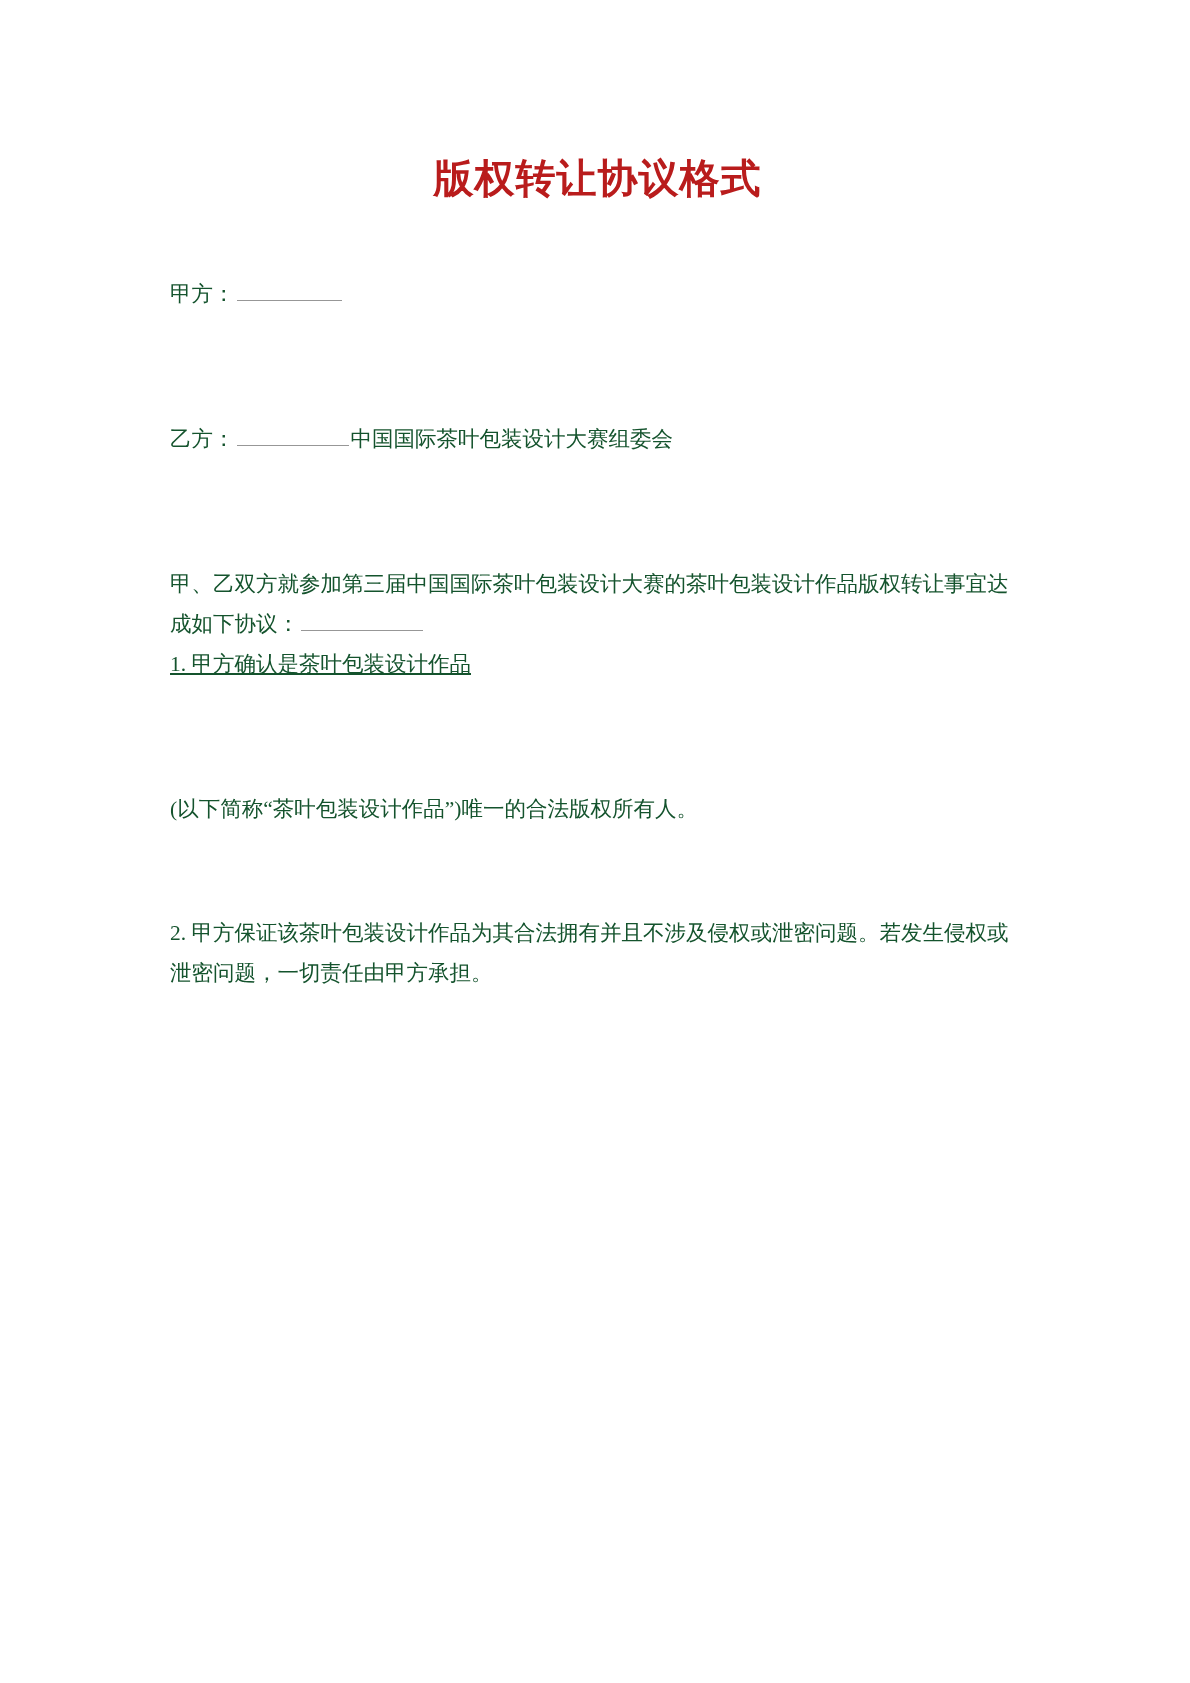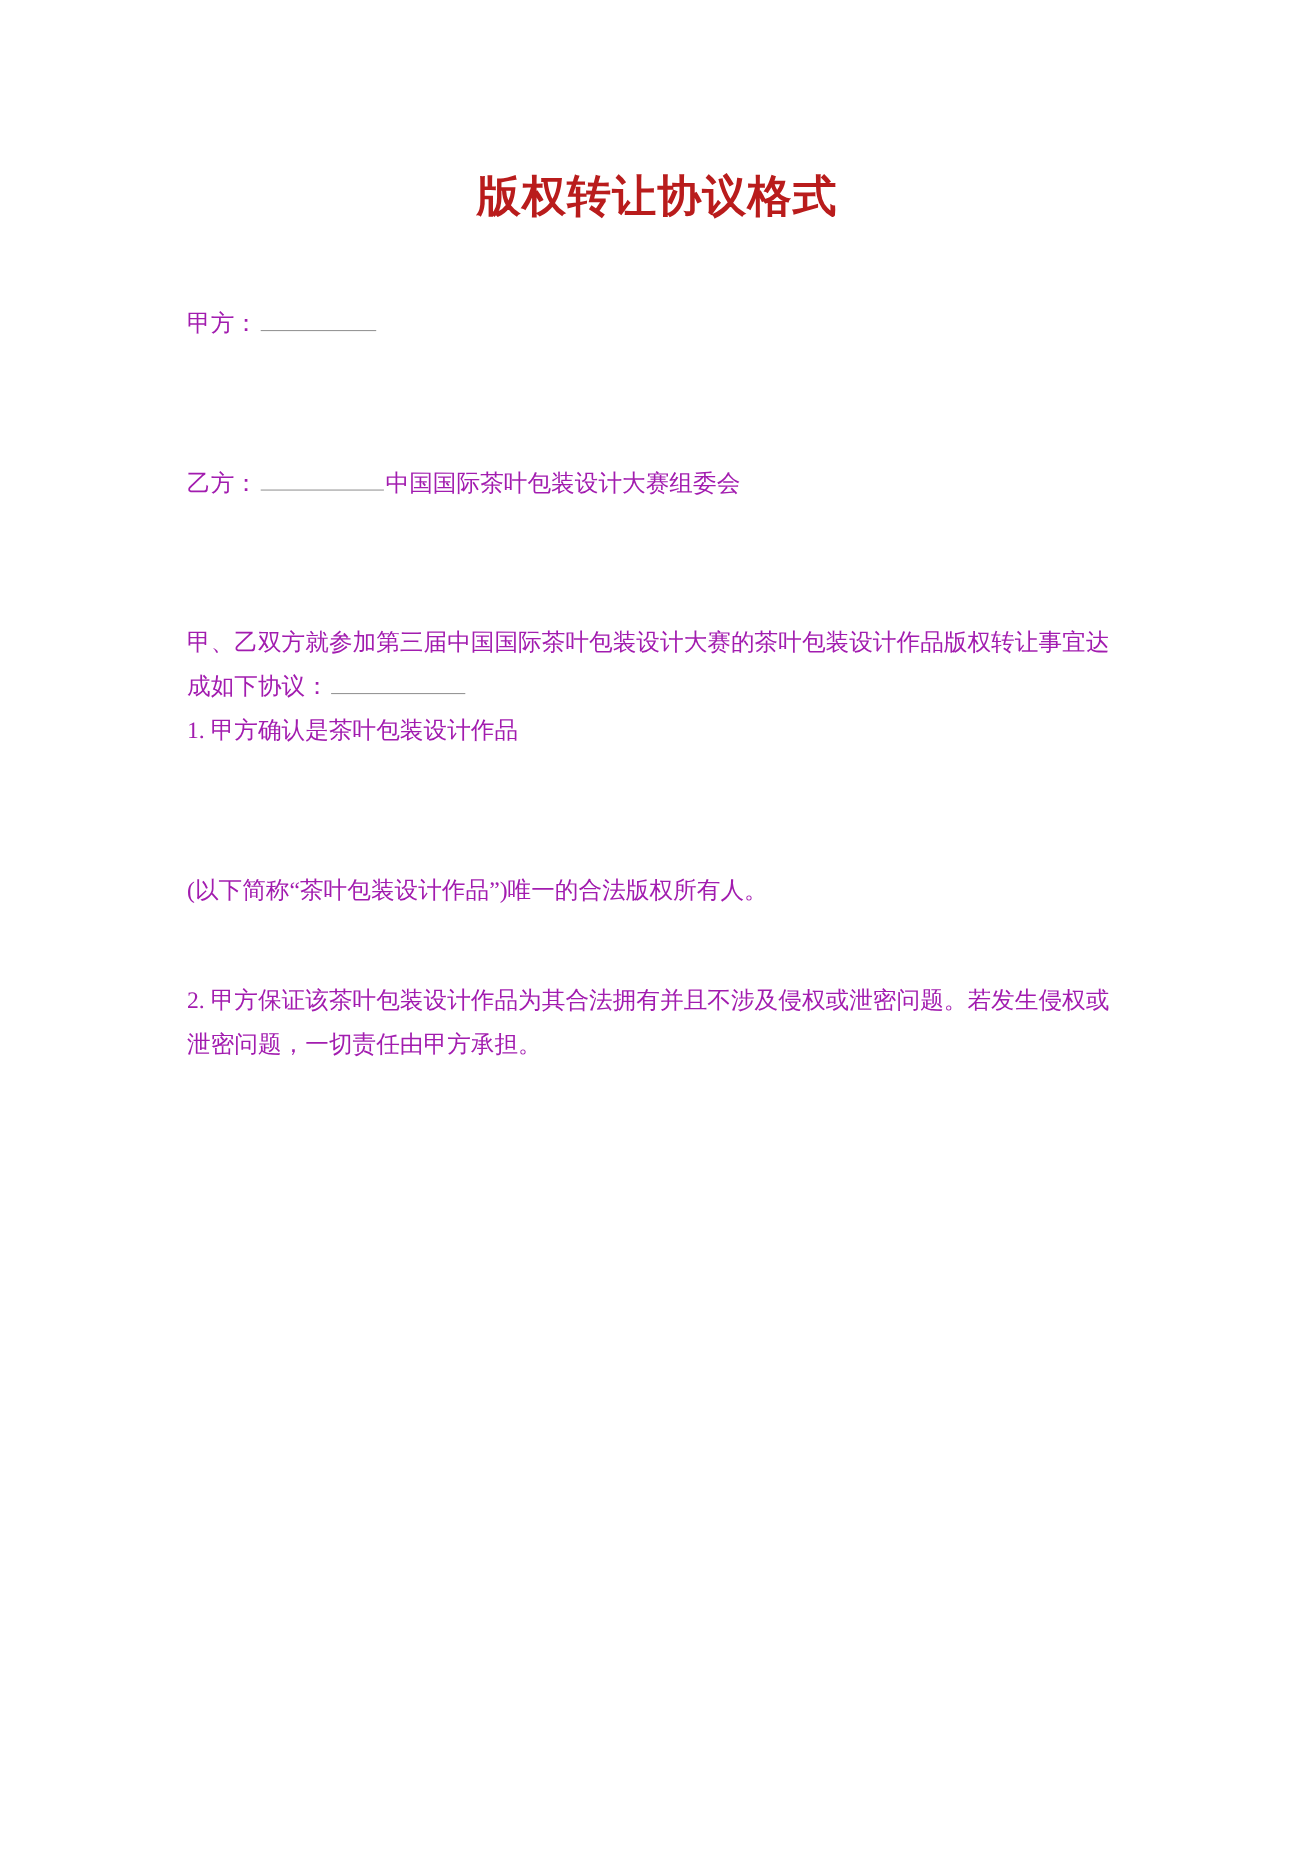--- a/index.html
+++ b/index.html
@@ -25,39 +25,39 @@
     letter-spacing: 1px;
     line-height: 54px;
     margin: 0 0 68px 0;
     color: #b91c1c;
   }
   .para {
     width: 855px;
     font-size: 21.5px;
     line-height: 40px;
     margin: 0;
-    color: #a21caf;
+    color: #14532d;
     word-break: break-all;
   }
   .blank {
     display: inline-block;
     height: 1.02em;
     border-bottom: 1.5px solid #979797;
     vertical-align: baseline;
     margin: 0 2px;
   }
   .blank-party-a { width: 105px; }
   .blank-party-b { width: 112px; }
   .blank-preamble { width: 122px; }
   .blank-clause3 { width: 118px; }
   .mb-a { margin-bottom: 105px; }
   .mb-b { margin-bottom: 105px; margin-top: 12px; }
   .mb-c { }
-  .mb-d { margin-bottom: 105px; }
-  .mb-e { margin-bottom: 60px; }
+  .mb-d { margin-bottom: 105px; text-decoration: underline; }
+  .mb-e { margin-bottom: 84px; }
   .mb-f { margin-bottom: 104px; }
   .mb-g { margin-bottom: 118px; }
 </style>
 </head>
 <body>
 
 <div class="page">
 
   <h1 class="doc-title">版权转让协议格式</h1>
 

